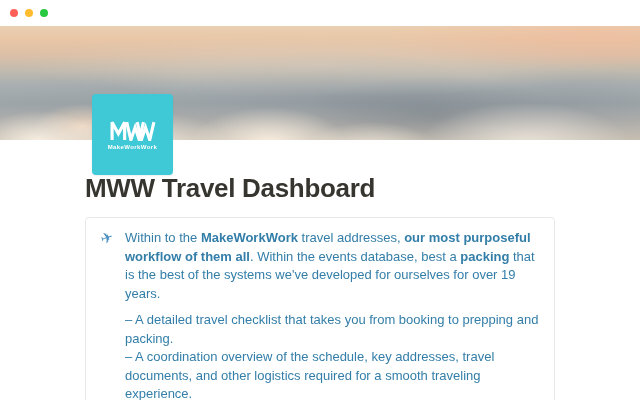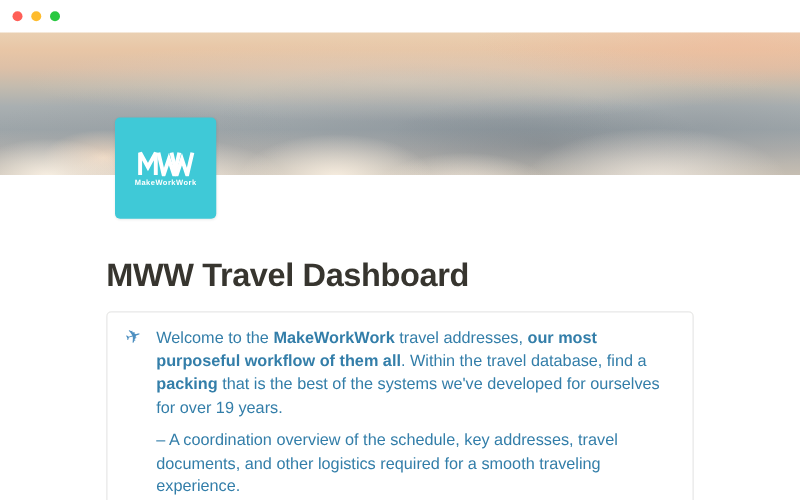--- a/index.html
+++ b/index.html
@@ -44,21 +44,21 @@
   }
   .logo svg { display: block; }
   .logo-label {
     color: #ffffff; font-size: 6px; font-weight: 700; letter-spacing: .4px;
     margin-top: 3px; white-space: nowrap;
   }
 
   
   .content { padding: 0 85px; }
   h1.page-title {
-    margin-top: 64px; font-size: 26px; font-weight: 700; color: #37352f;
+    margin-top: 32px; font-size: 26px; font-weight: 700; color: #37352f;
     letter-spacing: -0.3px; line-height: 32px;
   }
 
   
   .callout {
     margin-top: 13px; border: 1px solid #e8e8e7; border-radius: 4px;
     background: #ffffff; display: flex; gap: 9px; padding: 11px 14px 9px 12px;
   }
   .callout-icon {
     flex: 0 0 18px; height: 18px; font-size: 15px; line-height: 18px;
@@ -92,21 +92,22 @@
       <div class="logo-label">MakeWorkWork</div>
     </div>
   </div>
 
   <div class="content">
     <h1 class="page-title">MWW Travel Dashboard</h1>
 
     <div class="callout">
       <div class="callout-icon" style="color:#4d8fc0;">✈</div>
       <div class="callout-body" style="color: rgb(51, 126, 169);">
-        <div class="callout-intro"><span>Welcome to the </span><span class="bold">MakeWorkWork</span><span> travel addresses, </span><span class="bold">our most purposeful workflow of them all</span><span>. Within the travel database, find a </span><span class="bold">packing</span><span> that is the best of the systems we've developed for ourselves for over 19 years.</span></div>
+        <div class="callout-intro"><span>Within to the </span><span class="bold">MakeWorkWork</span><span> travel addresses, </span><span class="bold">our most purposeful workflow of them all</span><span>. Within the events database, best a </span><span class="bold">packing</span><span> that is the best of the systems we've developed for ourselves for over 19 years.</span></div>
         <div>
+            <div class="callout-line">– A detailed travel checklist that takes you from booking to prepping and packing.</div>
             <div class="callout-line">– A coordination overview of the schedule, key addresses, travel documents, and other logistics required for a smooth traveling experience.</div>
           </div>
       </div>
     </div>
   </div>
 
 </div>
 
 </body></html>

